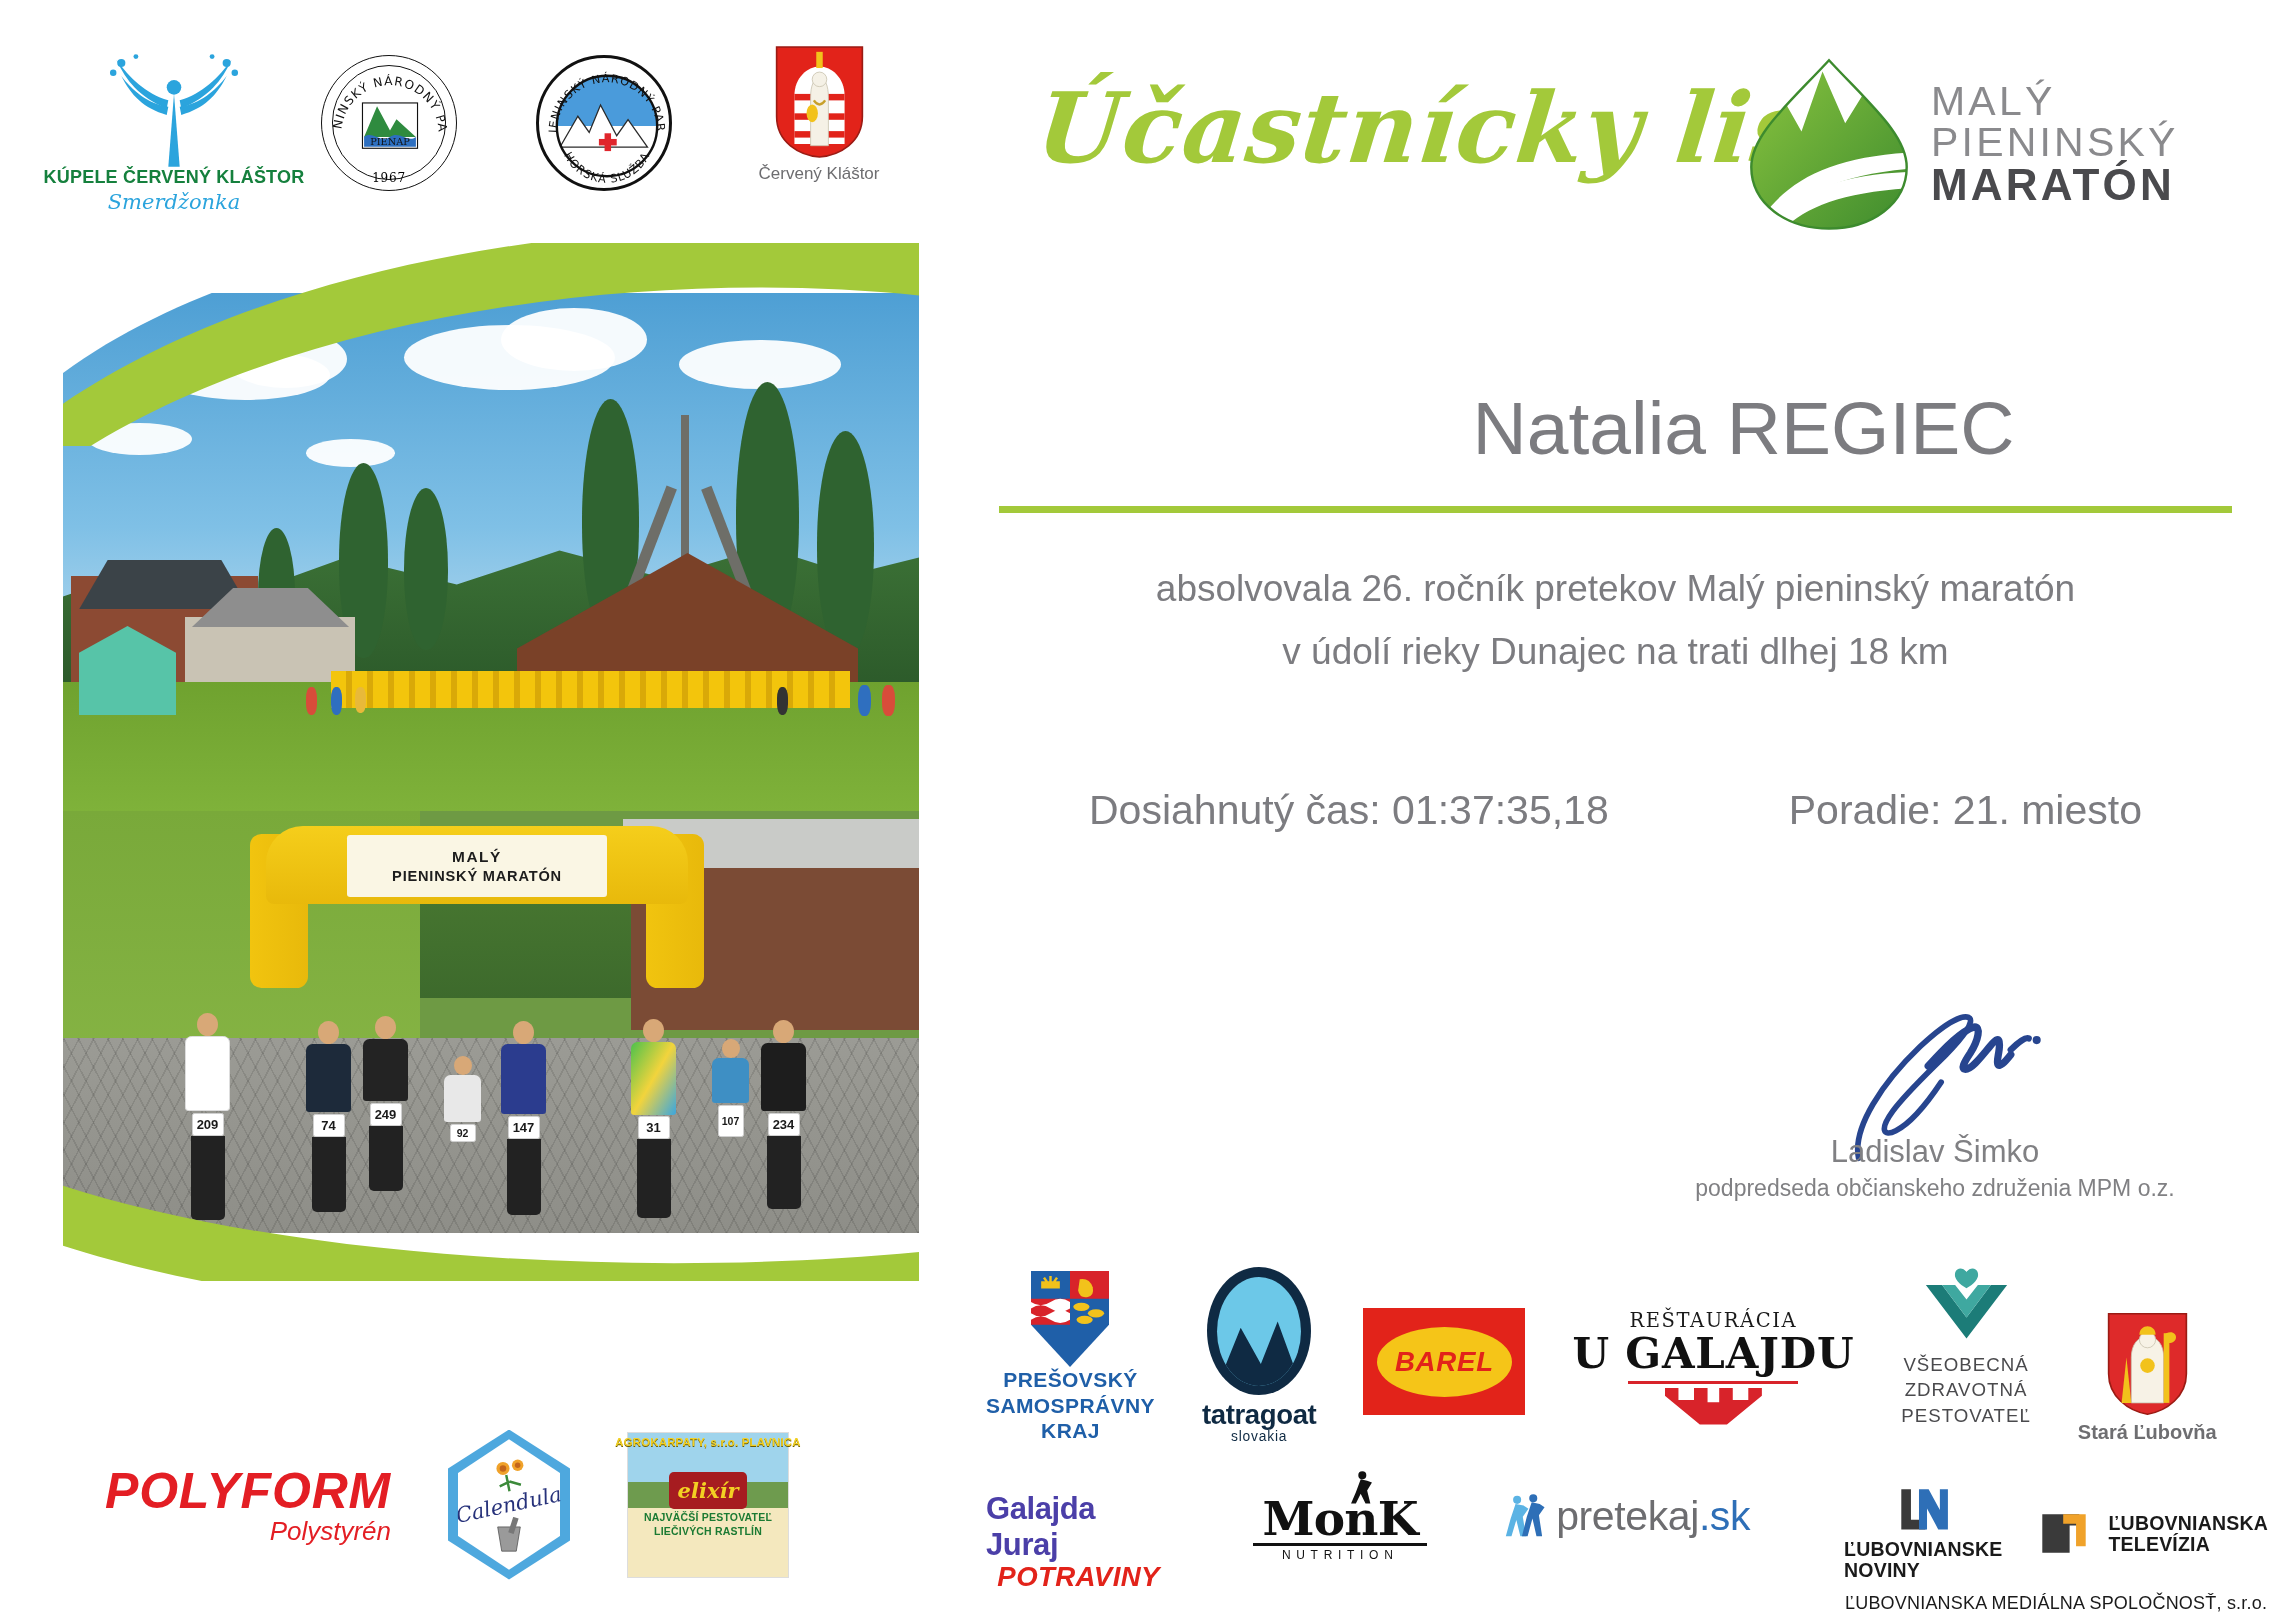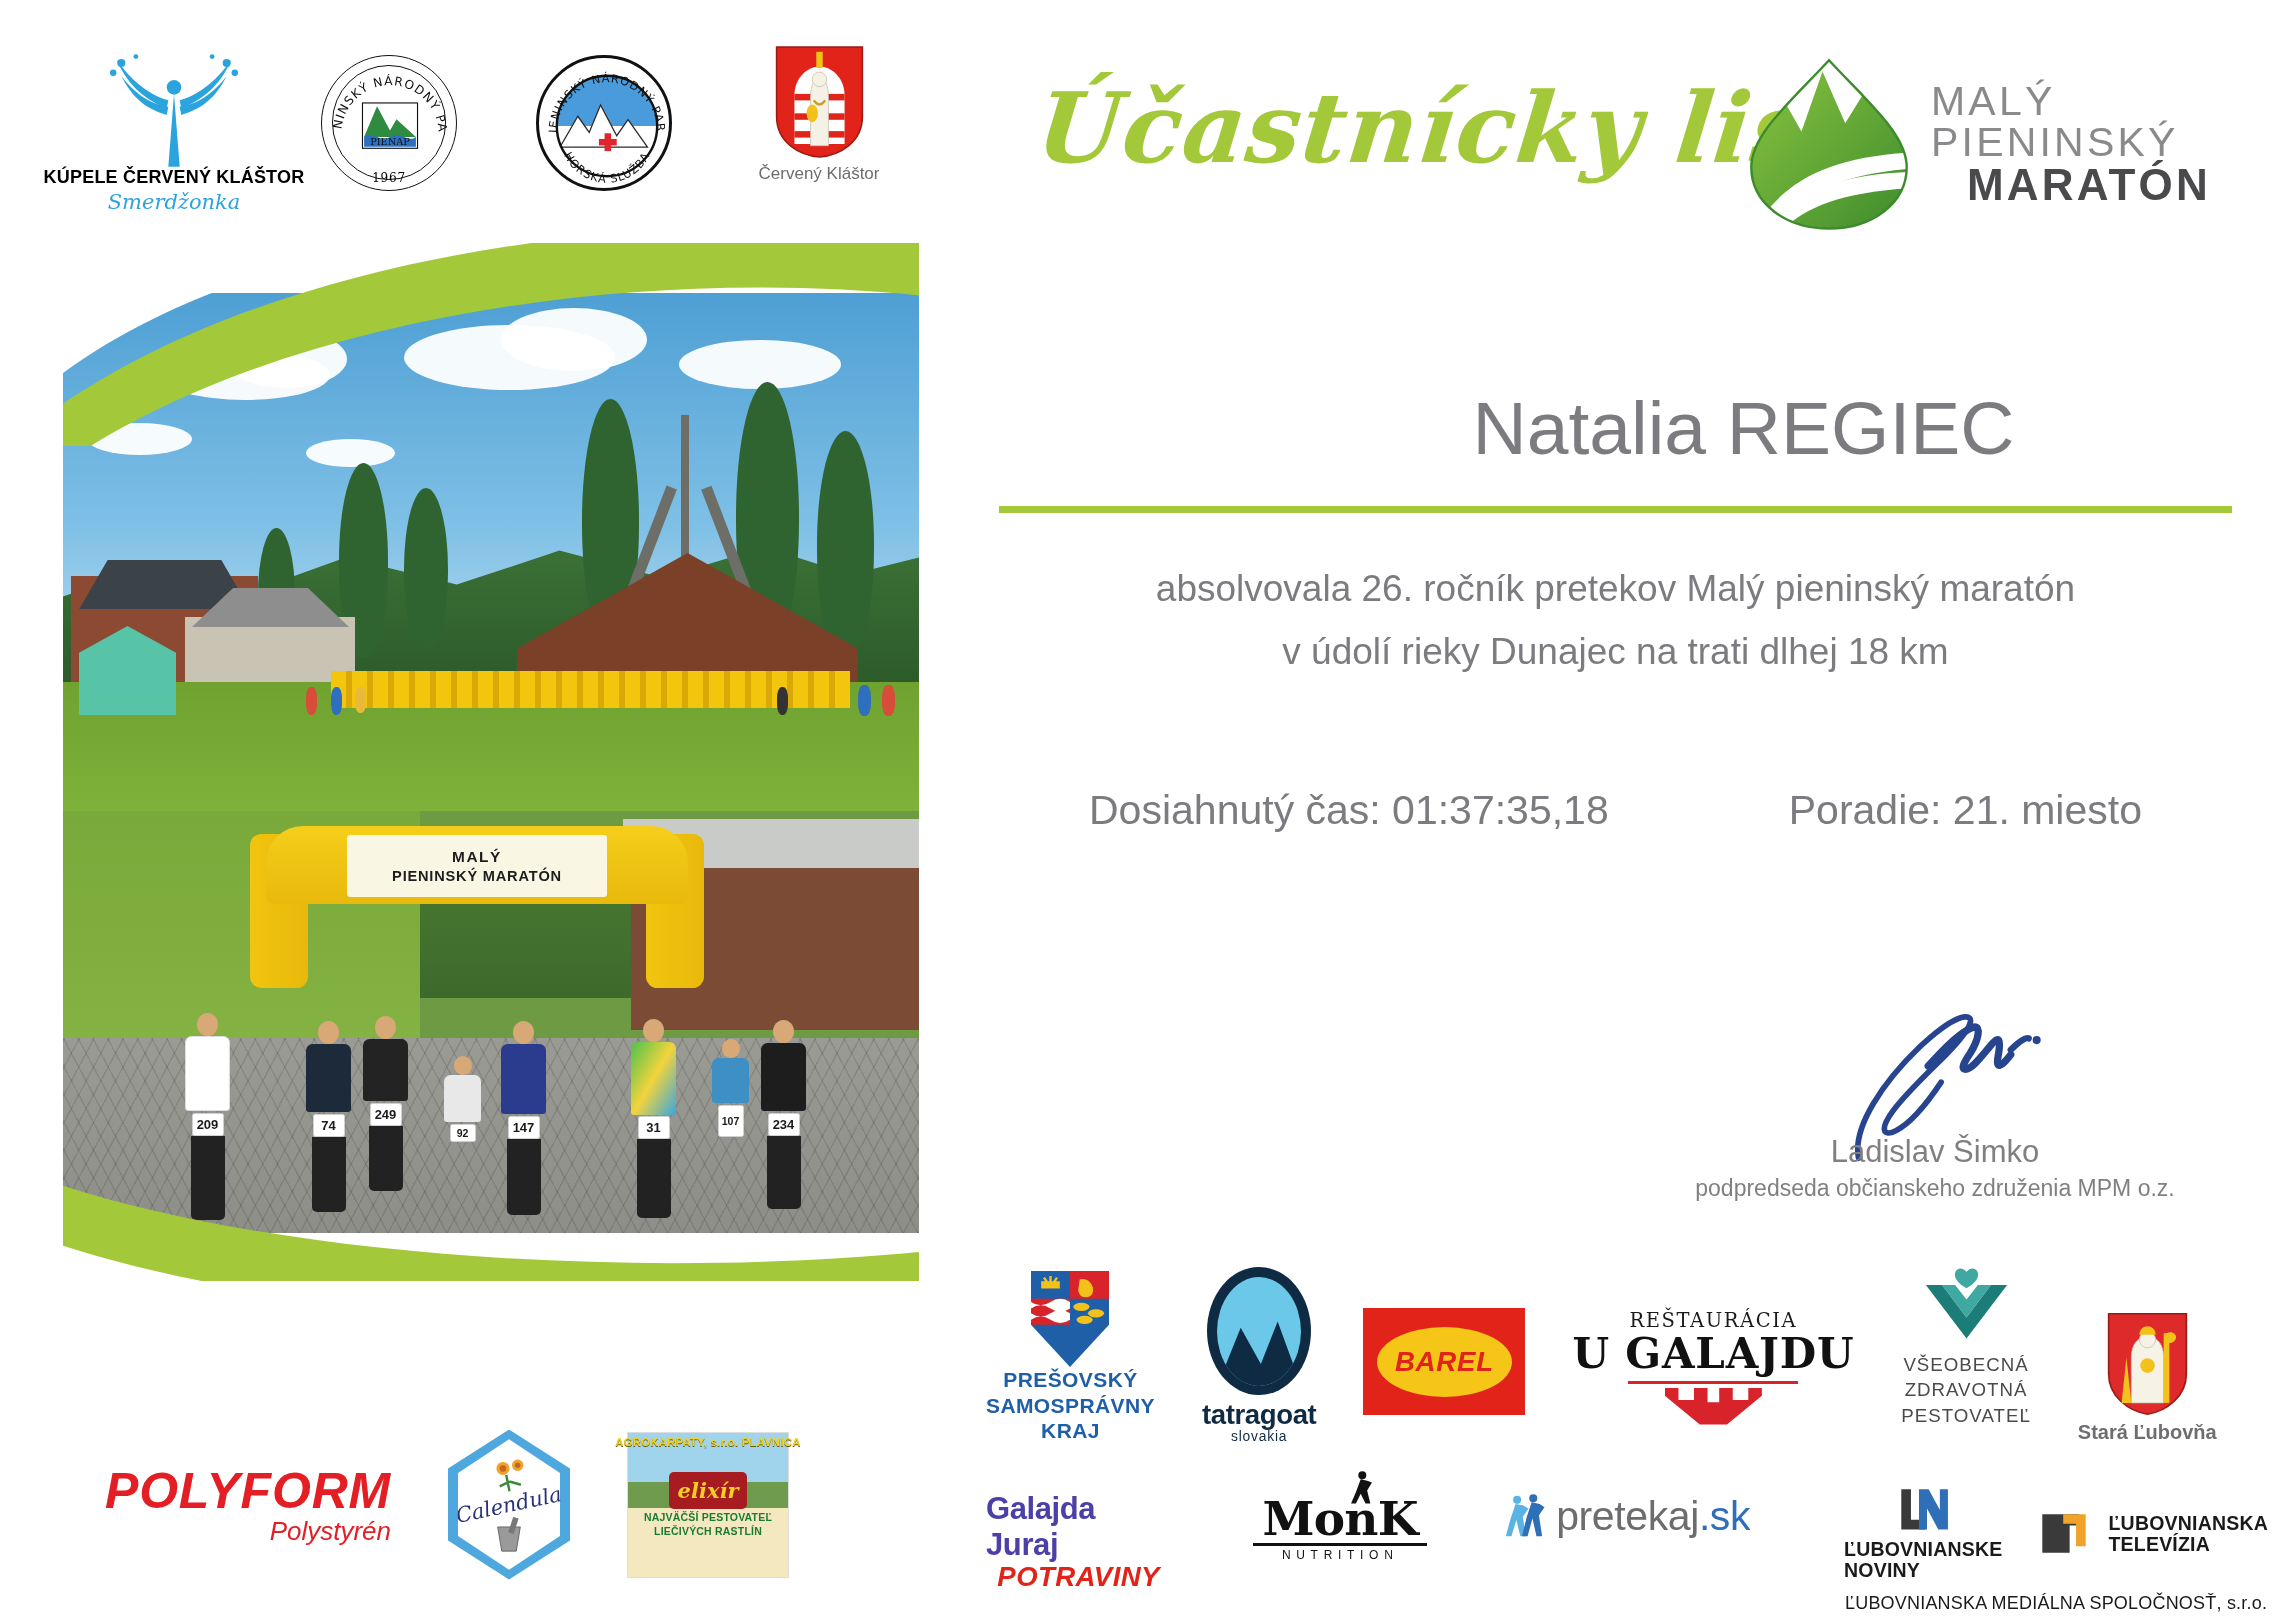--- a/index.html
+++ b/index.html
@@ -14,21 +14,21 @@
   
   .top-logos {
     position: absolute; left: 89px; top: 45px;
     width: 852px; height: 195px;
     display: flex; align-items: flex-start; gap: 45px;
   }
   .tl-logo { width: 170px; display: flex; flex-direction: column; align-items: center; }
 
   
   .angel-wrap { width: 154px; height: 122px; position: relative; }
-  .smerd-t1 { color:#000000; font-weight:bold; font-size:18px; letter-spacing:0.2px; text-align:right; white-space:nowrap;}
+  .smerd-t1 { color:#15803d; font-weight:bold; font-size:18px; letter-spacing:0.2px; text-align:right; white-space:nowrap;}
   .smerd-t2 { color:#2BA4DD; font-size:21px; text-align:center; font-family:"DejaVu Serif", serif; font-style:italic; margin-top:1.6px;}
 
   
   .seal { width: 136px; height: 136px; border-radius:50%; border:1.6px solid #111; position:relative; background:#fff;}
   .seal-inner { position:absolute; inset:9.7px; border-radius:50%; border:1.6px solid #111;}
   .seal-txt { position:absolute; inset:0; }
   .seal-year { position:absolute; bottom:4.9px; left:0; right:0; text-align:center; font-size:12px; font-family:"DejaVu Serif",serif; letter-spacing:0.8px;}
 
   .cerveny-label { color:#6d6d70; font-size:17px; margin-top:4.9px; text-align:center; font-weight:500;}
 
@@ -41,21 +41,21 @@
     letter-spacing: 0.8px;
     transform: skewX(-6deg);
     white-space: nowrap;
   }
 
   
   .mpm-logo { position:absolute; left:1748px; top:50px; width:503px; height:187px; display:flex; align-items:center; gap:21px;}
   .mpm-mark { width:162px; height:174px; flex:0 0 auto;}
   .mpm-words { display:flex; flex-direction:column; line-height:1.0; }
   .mpm-w1, .mpm-w2 { font-size:41px; color:#8a8a8d; letter-spacing:3.2px; font-weight:400; }
-  .mpm-w3 { font-size:44px; color:#4a4a4d; letter-spacing:3.2px; font-weight:700;margin-left:36px; }
+  .mpm-w3 { font-size:44px; color:#4a4a4d; letter-spacing:3.2px; font-weight:700; }
 
   
   .photo-panel {
     position:absolute; left:63px; top:243px;
     width:856px; height:1038px;
     overflow:hidden;
   }
   .photo-clip {
     position:absolute; inset:0;
     clip-path: path("M 0 130 C 260 -60 760 -60 1055 40 L 1055 1208 C 760 1300 260 1300 0 1160 Z");

